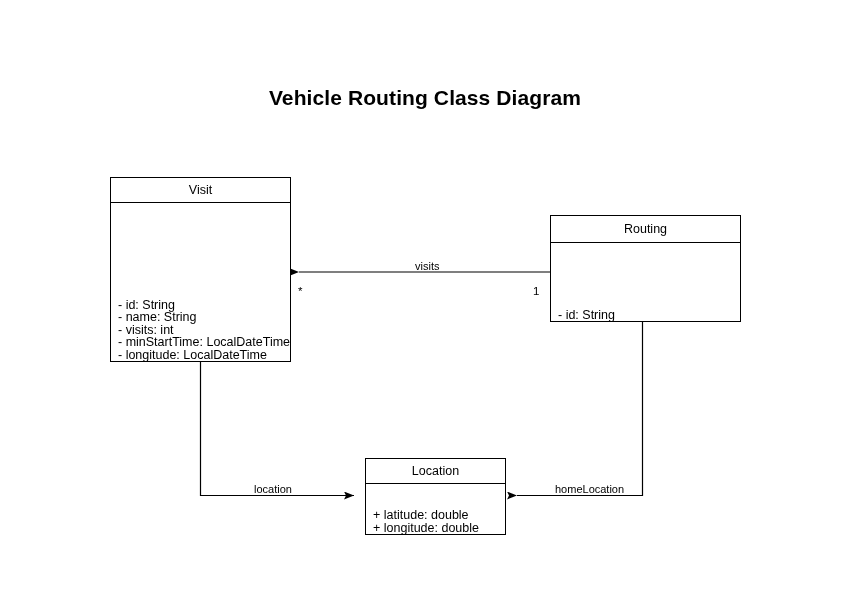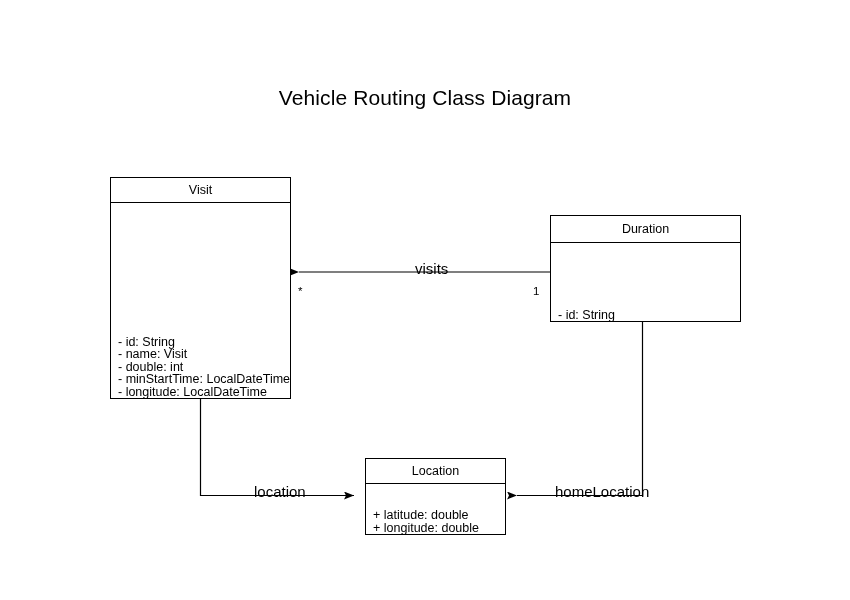--- a/index.html
+++ b/index.html
@@ -20,21 +20,21 @@
     width: 850px;
     height: 600px;
   }
   #page-title {
     position: absolute;
     left: 0;
     top: 86px;
     width: 850px;
     text-align: center;
     font-size: 21px;
-    font-weight: normal;
+    font-weight: bold;
     letter-spacing: 0.1px;
     color: #000000;
   }
   #edge-layer {
     position: absolute;
     left: 0;
     top: 0;
     width: 850px;
     height: 600px;
   }
@@ -62,36 +62,36 @@
     padding: 0 7px;
     height: calc(100% - 25px);
   }
   .uml-attr {
     font-size: 12.5px;
     line-height: 1;
     white-space: nowrap;
   }
   .edge-label {
     position: absolute;
-    font-size: 15px;
+    font-size: 11px;
     line-height: 1;
     white-space: nowrap;
     color: #000000;
     text-align: center;
   }
   .multiplicity {
     position: absolute;
     font-size: 11.5px;
     line-height: 1;
     white-space: nowrap;
     color: #000000;
   }
 
   
-  #class-visit    { left: 110px; top: 177px; width: 181px; height: 222px; }
+  #class-visit    { left: 110px; top: 177px; width: 181px; height: 185px; }
   #class-vehicle  { left: 550px; top: 215px; width: 191px; height: 107px; }
   #class-location { left: 365px; top: 458px; width: 141px; height: 77px; }
   #class-visit    .uml-class-name { height: 25px; }
   #class-vehicle  .uml-class-name { height: 27px; }
   #class-location .uml-class-name { height: 25px; }
   #class-vehicle  .uml-attrs { height: calc(100% - 27px); }
 
   
   #label-visits        { left: 415px; top: 261px; }
   #label-location      { left: 254px; top: 484px; }
@@ -134,29 +134,29 @@
   <div class="multiplicity" id="mult-visits-target">1</div>
 
   <div class="edge-label" id="label-location">location</div>
 
   <div class="edge-label" id="label-homelocation">homeLocation</div>
 
   <div class="uml-class" id="class-visit">
     <div class="uml-class-name">Visit</div>
     <div class="uml-attrs">
       <div class="uml-attr">- id: String</div>
-      <div class="uml-attr">- name: Visit</div>
-      <div class="uml-attr">- double: int</div>
+      <div class="uml-attr">- name: String</div>
+      <div class="uml-attr">- visits: int</div>
       <div class="uml-attr">- minStartTime: LocalDateTime</div>
       <div class="uml-attr">- longitude: LocalDateTime</div>
     </div>
   </div>
 
   <div class="uml-class" id="class-vehicle">
-    <div class="uml-class-name">Duration</div>
+    <div class="uml-class-name">Routing</div>
     <div class="uml-attrs">
       <div class="uml-attr">- id: String</div>
     </div>
   </div>
 
   <div class="uml-class" id="class-location">
     <div class="uml-class-name">Location</div>
     <div class="uml-attrs">
       <div class="uml-attr">+ latitude: double</div>
       <div class="uml-attr">+ longitude: double</div>

